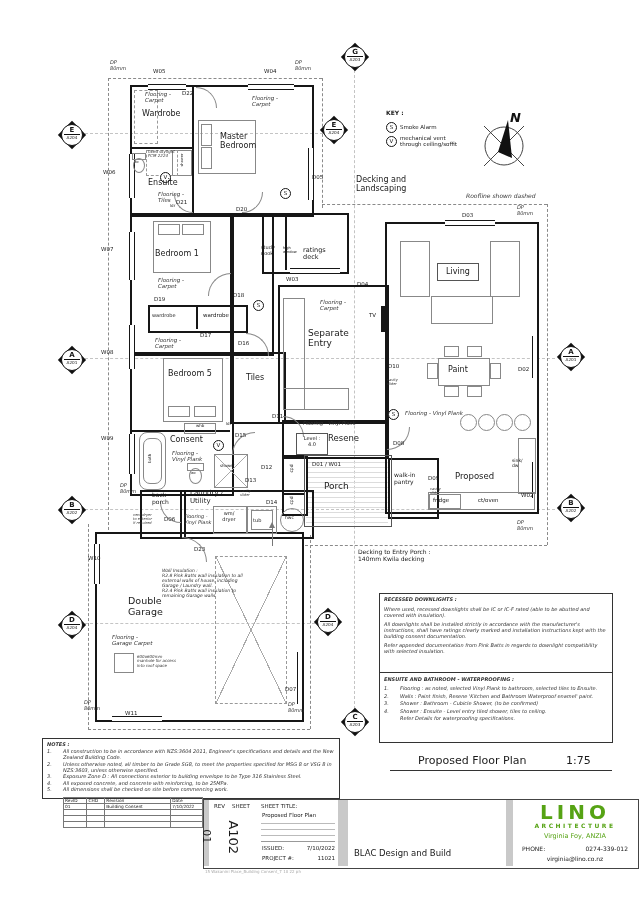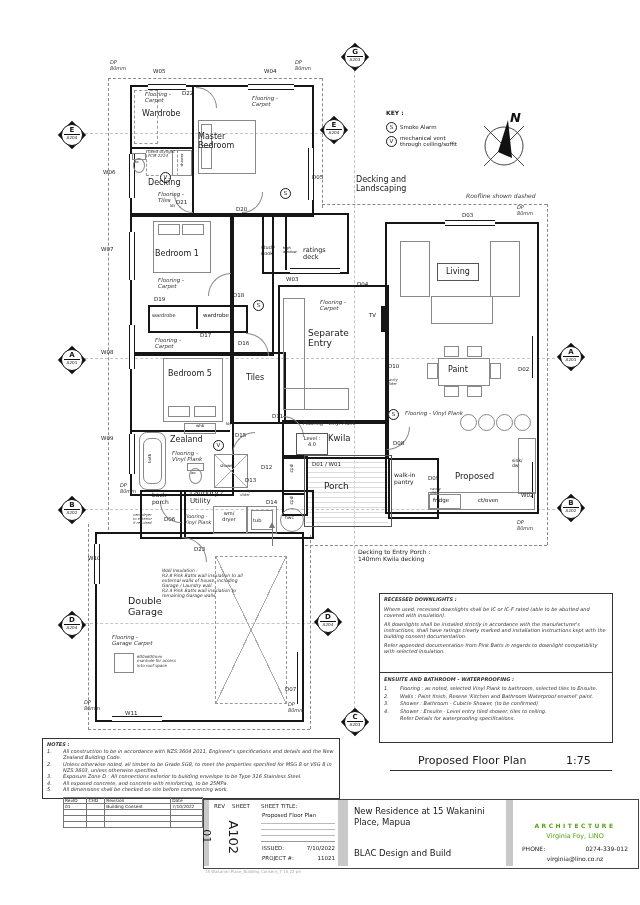--- a/index.html
+++ b/index.html
@@ -165,30 +165,30 @@
   <div class="dbx xbox" style="left:215px;top:556px;width:70px;height:146px"></div>
   <div class="fn" style="left:114px;top:653px;width:18px;height:18px"></div>
 
   <div class="sym" style="left:280px;top:188px">S</div>
   <div class="sym" style="left:253px;top:300px">S</div>
   <div class="sym" style="left:388px;top:409px">S</div>
   <div class="sym" style="left:160px;top:172px">V</div>
   <div class="sym" style="left:213px;top:440px">V</div>
 
   <div class="lbl fs8" style="left:142px;top:110px">Wardrobe</div>
-  <div class="lbl fs8" style="left:198px;top:133px">Master
+  <div class="lbl fs8" style="left:220px;top:133px">Master
 Bedroom</div>
-  <div class="lbl fs8" style="left:148px;top:179px">Decking</div>
+  <div class="lbl fs8" style="left:148px;top:179px">Ensuite</div>
   <div class="lbl fs8" style="left:155px;top:250px">Bedroom 1</div>
   <div class="lbl fs8" style="left:168px;top:370px">Bedroom 5</div>
   <div class="lbl fs8" style="left:246px;top:374px">Tiles</div>
-  <div class="lbl fs8" style="left:170px;top:436px">Zealand</div>
+  <div class="lbl fs8" style="left:170px;top:436px">Consent</div>
   <div class="lbl fs7" style="left:190px;top:490px">Laundry /
 Utility</div>
-  <div class="lbl fs85" style="left:328px;top:434px">Kwila</div>
+  <div class="lbl fs85" style="left:328px;top:434px">Resene</div>
   <div class="lbl fs9" style="left:324px;top:481px">Porch</div>
   <div class="lbl fs6" style="left:152px;top:492px">back
 porch</div>
   <div class="lbl fs9" style="left:308px;top:328px">Separate
 Entry</div>
   <div class="lbl fs5" style="left:261px;top:245px">study
 nook</div>
   <div class="lbl fs65" style="left:303px;top:247px">ratings
 deck</div>
   <div class="bx1 lbl fs8 ctr" style="left:437px;top:263px;width:40px;height:16px;line-height:15px">Living</div>
@@ -515,25 +515,25 @@
     <div class="lbl fs55" style="left:58px;top:12px">Proposed Floor Plan</div>
     <div class="wl" style="left:57px;top:23px;width:74px;height:1px;background:#bbb"></div>
     <div class="wl" style="left:57px;top:29px;width:74px;height:1px;background:#bbb"></div>
     <div class="wl" style="left:57px;top:35px;width:74px;height:1px;background:#bbb"></div>
     <div class="wl" style="left:57px;top:41px;width:74px;height:1px;background:#999"></div>
     <div class="lbl fs55" style="left:58px;top:45px">ISSUED:</div>
     <div class="lbl fs55" style="left:100px;top:45px;width:31px;text-align:right">7/10/2022</div>
     <div class="lbl fs55" style="left:58px;top:55px">PROJECT #:</div>
     <div class="lbl fs55" style="left:100px;top:55px;width:31px;text-align:right">11021</div>
     <div class="gray" style="left:134px;width:10px"></div>
-    <div class="lbl fs85" style="left:150px;top:6px;width:148px;line-height:1.3">New Residence at 15 Wakanini Place, Mapua</div>
     <div class="lbl fs85" style="left:150px;top:49px">BLAC Design and Build</div>
     <div class="gray" style="left:302px;width:7px"></div>
+    <div class="lbl grn ctr" style="left:312px;top:1px;width:118px;font-size:20px;font-weight:900;letter-spacing:4px">LINO</div>
     <div class="lbl grn ctr" style="left:312px;top:23px;width:118px;font-size:6px;font-weight:bold;letter-spacing:2.5px">ARCHITECTURE</div>
-    <div class="lbl grn ctr" style="left:312px;top:33px;width:118px;font-size:6.5px">Virginia Foy, LINO</div>
+    <div class="lbl grn ctr" style="left:312px;top:33px;width:118px;font-size:6.5px">Virginia Foy, ANZIA</div>
     <div class="lbl fs6" style="left:318px;top:46px">PHONE:</div>
     <div class="lbl fs6" style="left:360px;top:46px;width:64px;text-align:right">0274-339-012</div>
     <div class="lbl fs6 ctr" style="left:312px;top:56px;width:118px">virginia@lino.co.nz</div>
   </div>
 
   <div class="lbl fs4" style="left:205px;top:870px;color:#aaa">15 Wakanini Place_Building Consent_7 10 22 ph</div>
 
 </div>
 
 </body></html>

